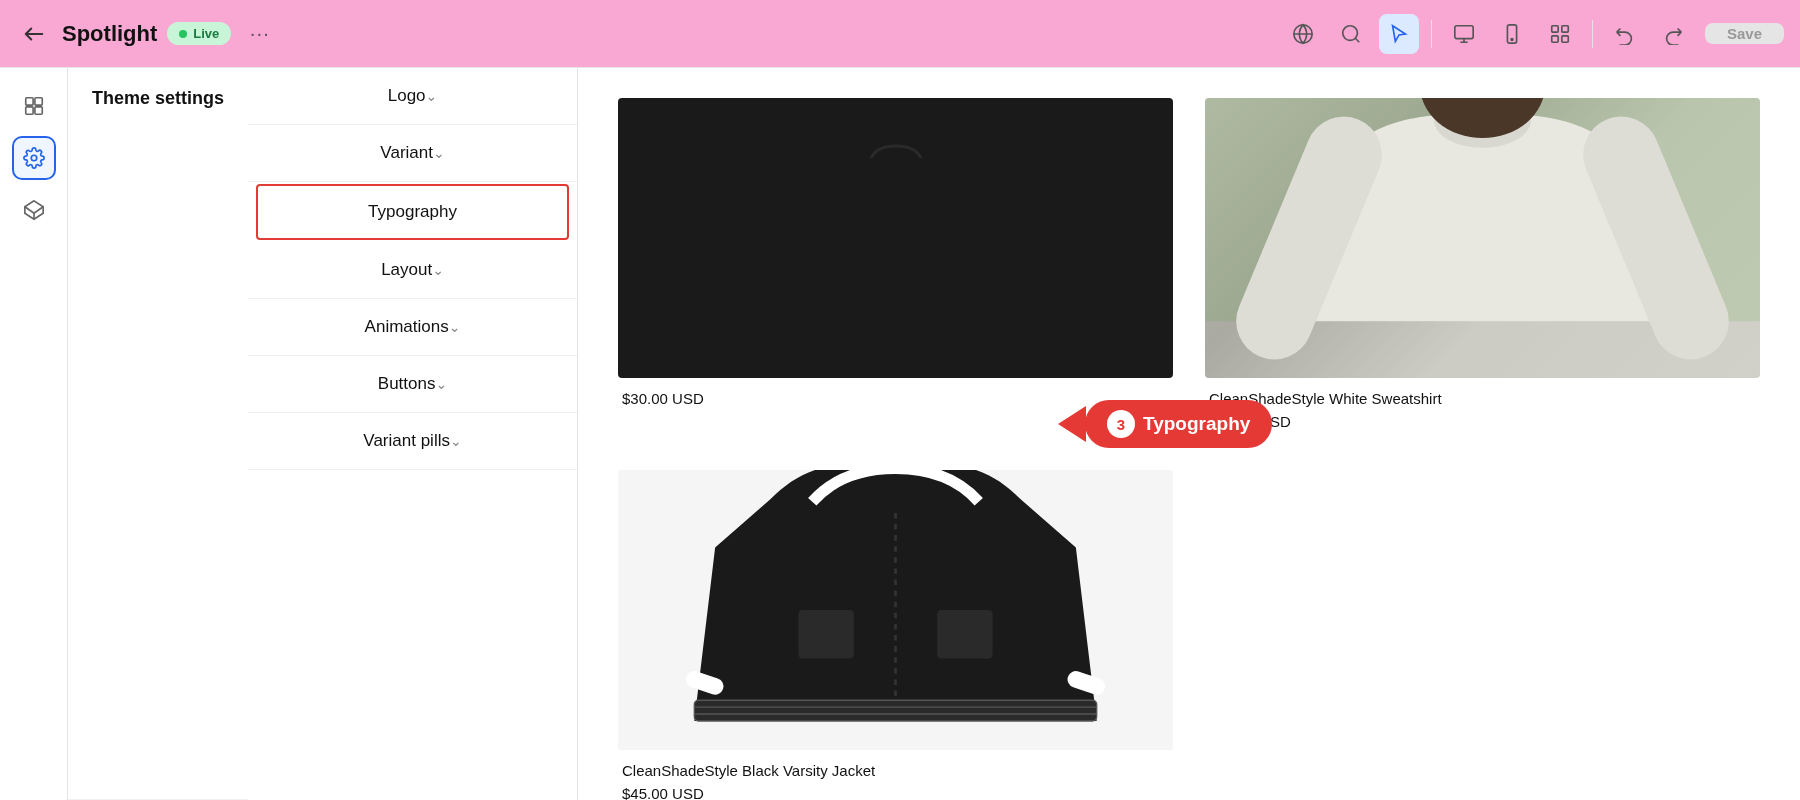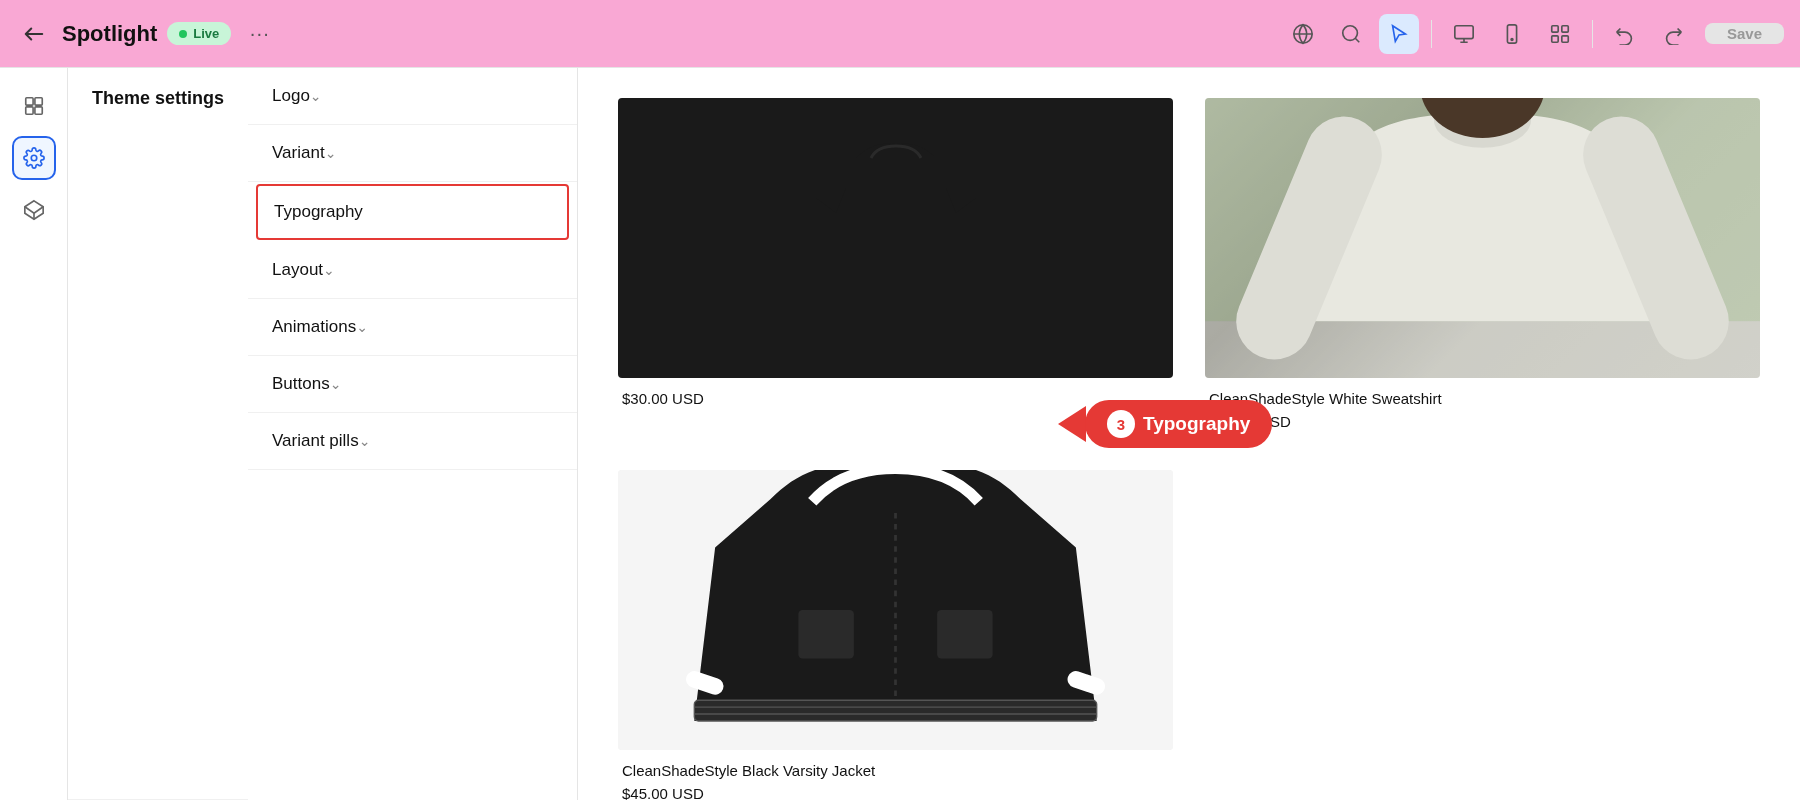--- a/index.html
+++ b/index.html
@@ -167,21 +167,21 @@
     .sidebar-scroll::-webkit-scrollbar {
       width: 6px;
     }
     .sidebar-scroll::-webkit-scrollbar-thumb {
       background: #ccc;
       border-radius: 3px;
     }
     .sidebar-item {
       display: flex;
       align-items: center;
-      justify-content: flex-start;
+      justify-content: center;
       padding: 18px 24px;
       border-bottom: 1px solid #f0f0f0;
       cursor: pointer;
       font-size: 17px;
       color: #111;
       font-weight: 500;
     }
     .sidebar-item.highlighted {
       border: 2.5px solid #e53935;
       margin: 2px 8px;

